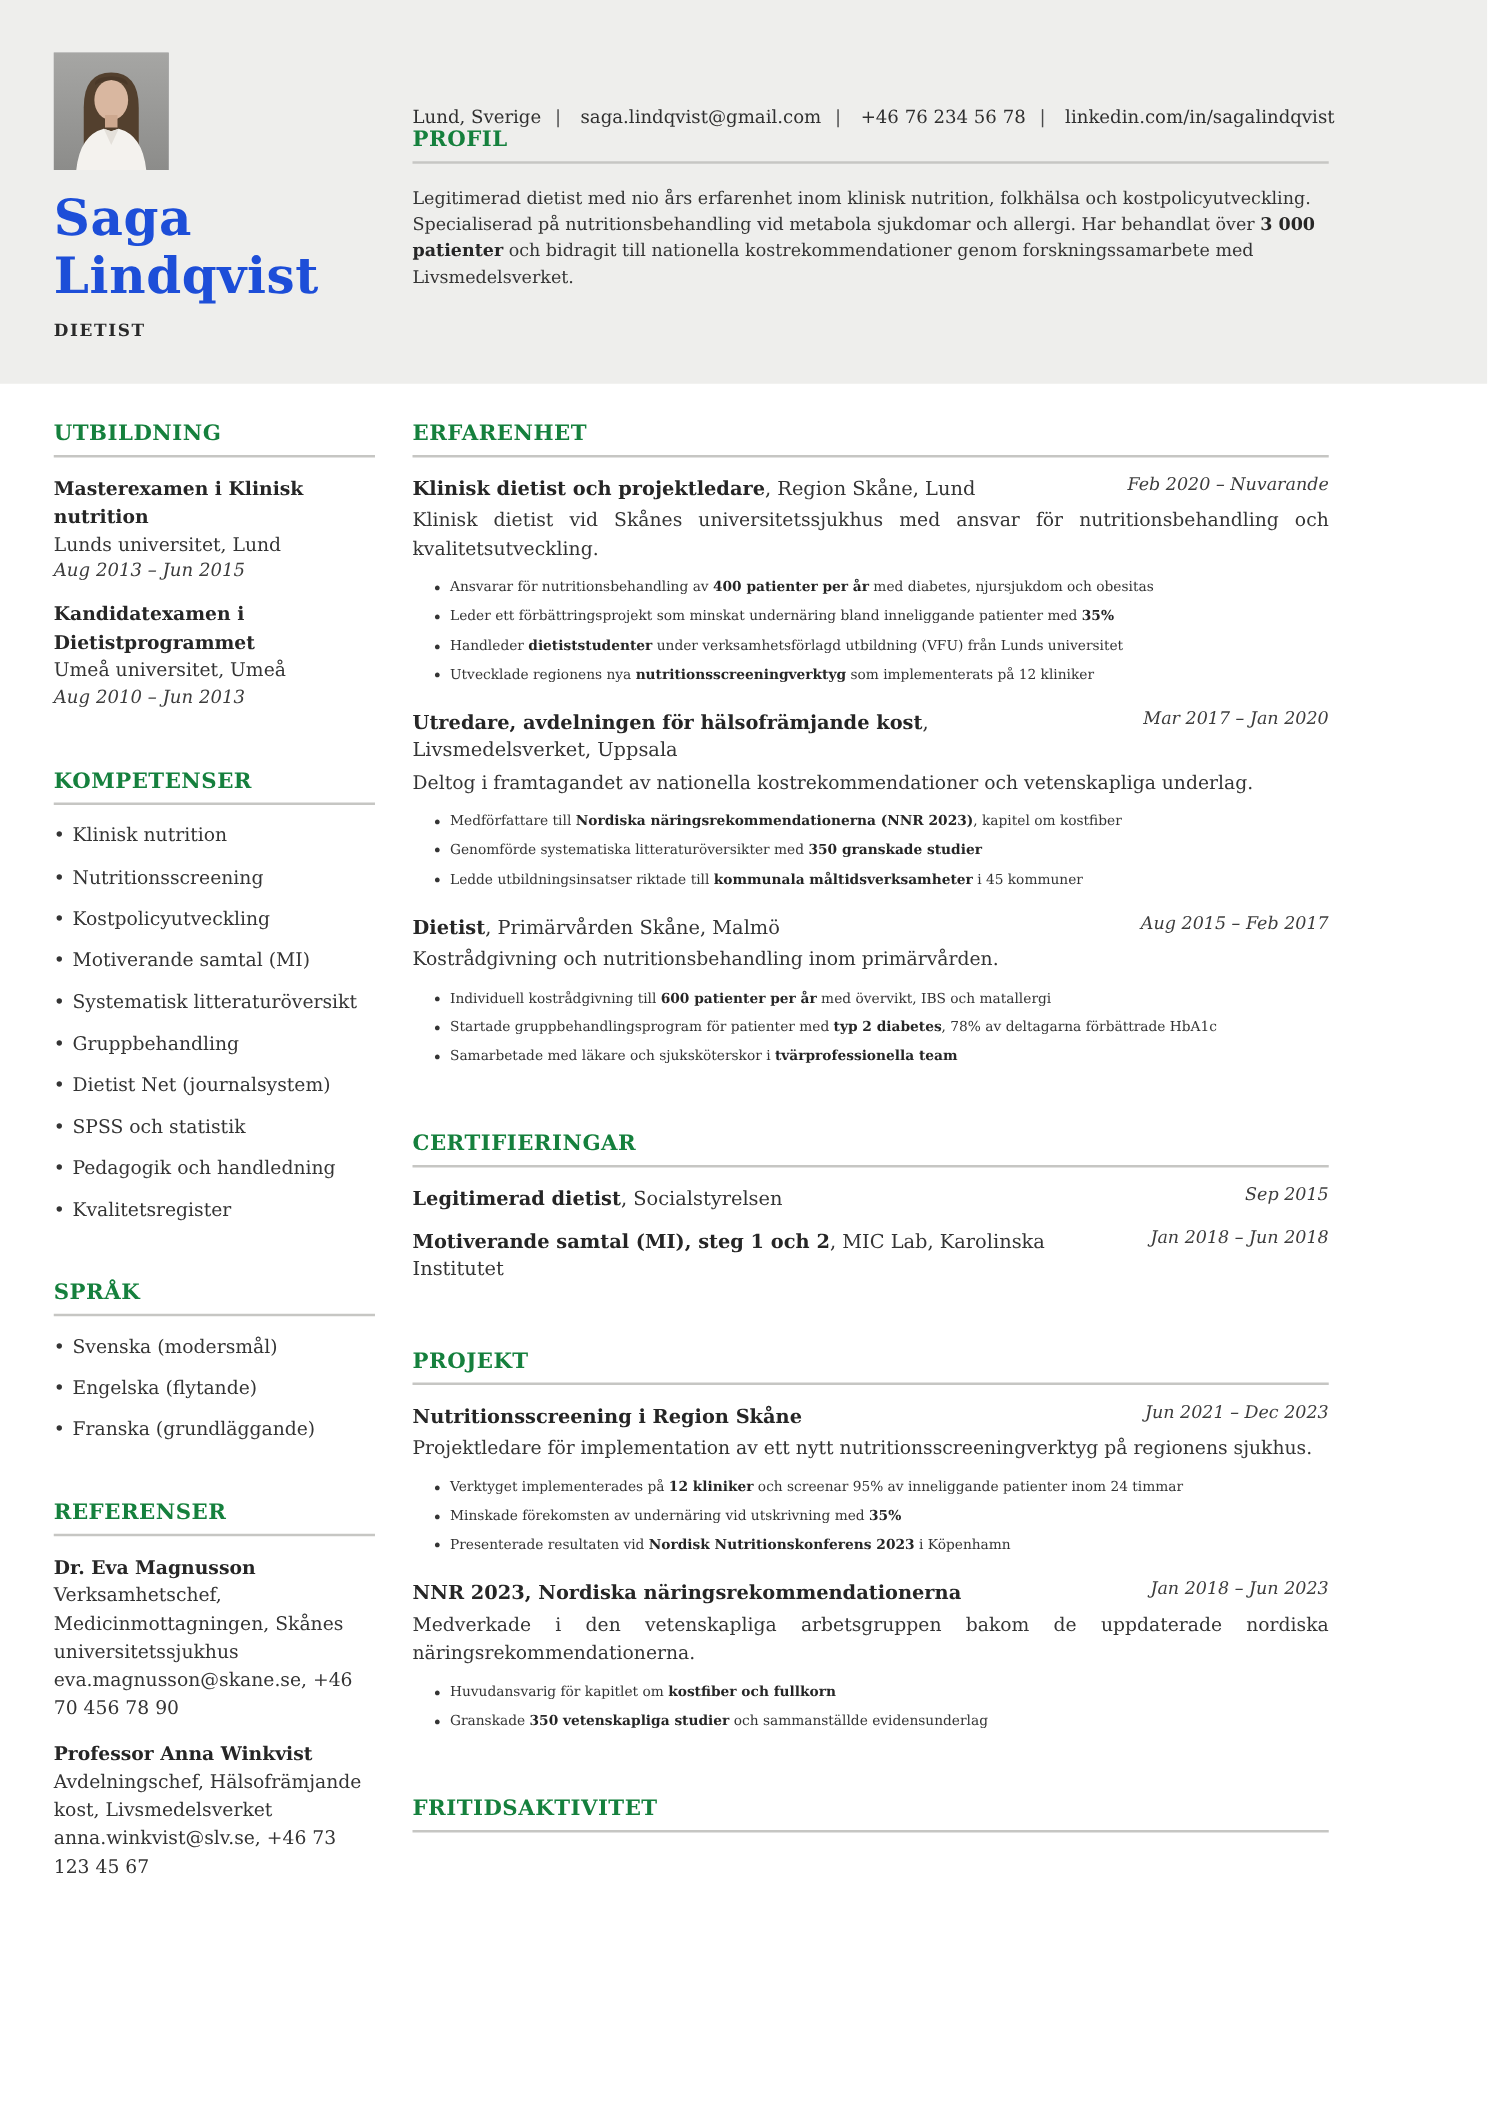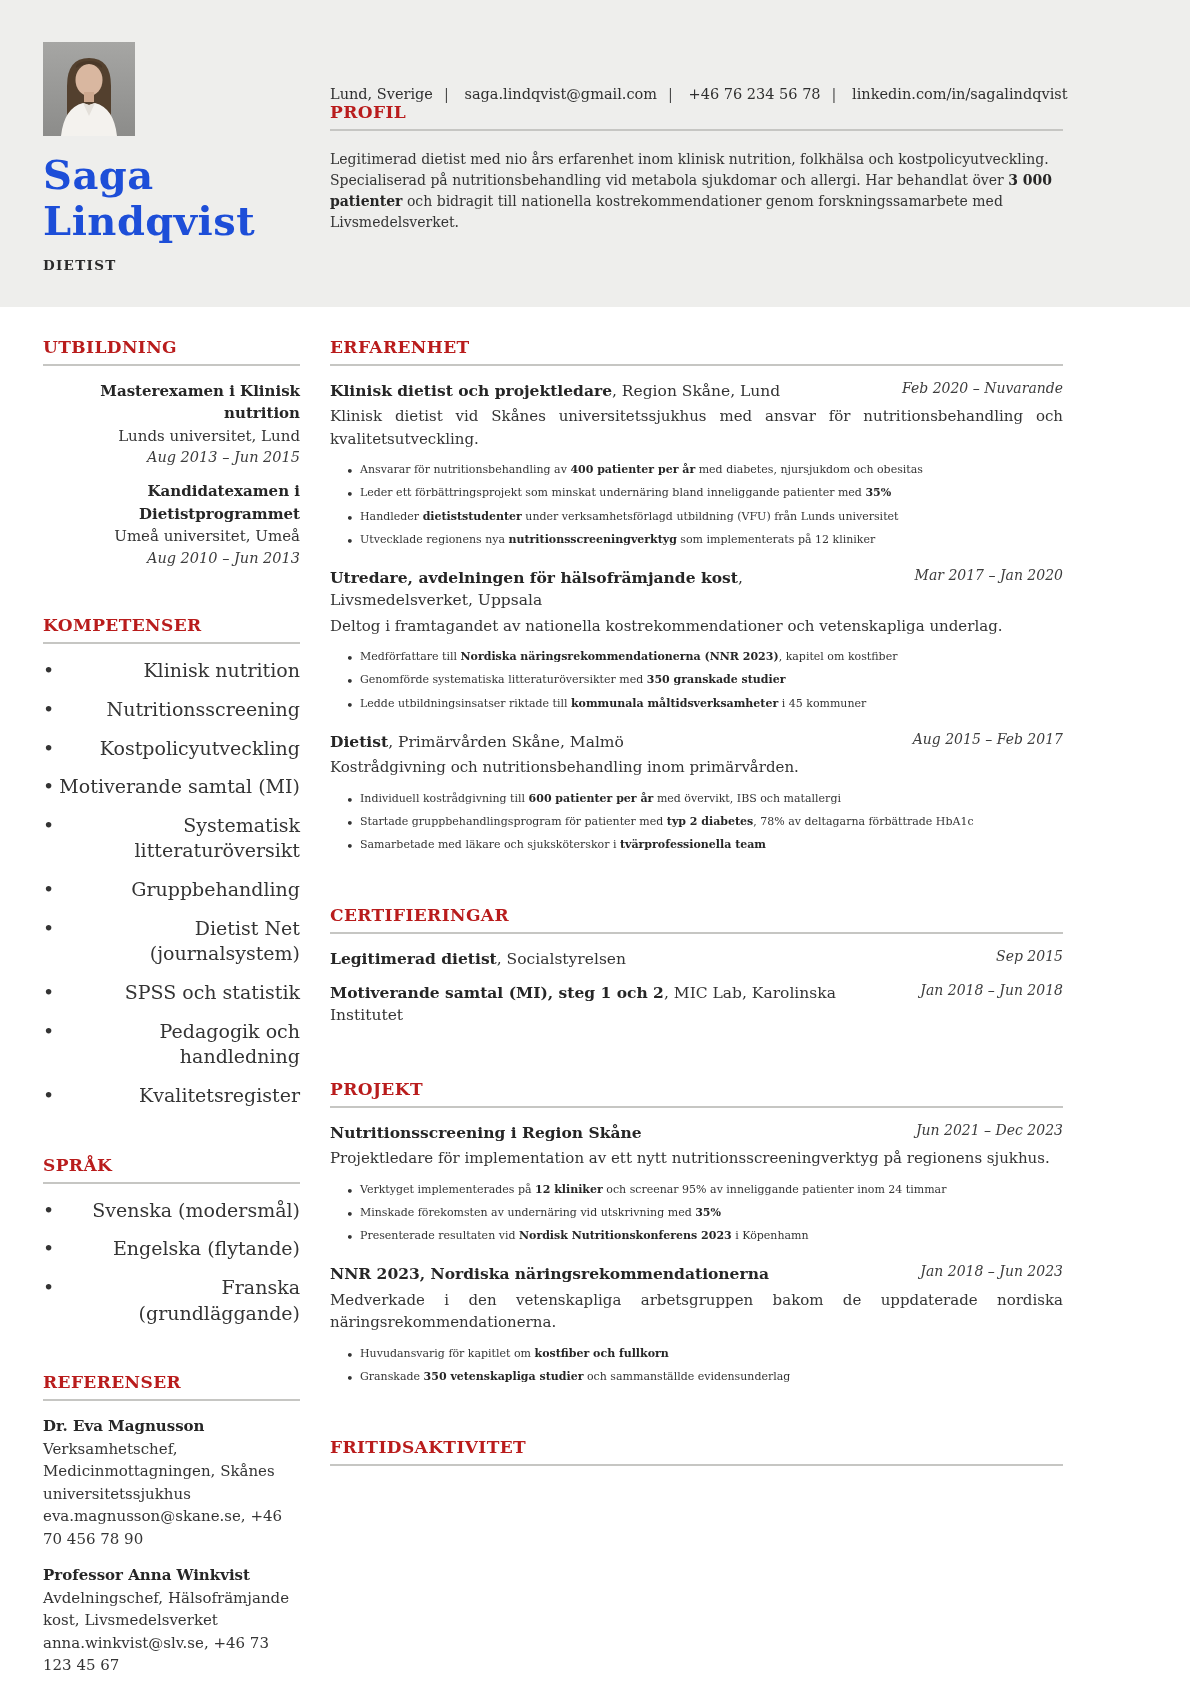--- a/index.html
+++ b/index.html
@@ -25,34 +25,34 @@
   .header-right{flex:1;padding-top:44px;min-width:0;}
   .contact{font-size:14.5px;color:#2f2f2f;white-space:nowrap;}
   .contact .sep{padding:0 11px;color:#4a4a4a;}
   .contact-item:last-child .sep{display:none;}
   .profil-h{margin-top:25px;}
   .profile-text{
     font-size:14px;line-height:1.5;margin:18px 0 0;color:#343434;
   }
   
   .sec-h{
-    font-size:17px;font-weight:bold;color:#b91c1c;letter-spacing:.4px;
+    font-size:17px;font-weight:bold;color:#15803d;letter-spacing:.4px;
     border-bottom:2px solid #c6c6c3;padding-bottom:7px;margin:0 0 14px;
   }
   
   .body{display:flex;gap:30px;padding:30px 127px 0 43px;box-sizing:border-box;}
   .sidebar{width:257px;flex-shrink:0;}
   .sidebar section{margin-bottom:46px;}
-  .edu{font-size:15px;line-height:1.5;margin-bottom:11px;text-align:right;}
+  .edu{font-size:15px;line-height:1.5;margin-bottom:11px;}
   .edu-title{font-weight:bold;color:#262626;}
   .date-line{font-style:italic;font-size:14.5px;color:#3c3c3c;}
   .side-list{list-style:none;margin:0;padding:0;}
   .side-item{
     position:relative;padding-left:15px;margin-bottom:13px;
-    font-size:19px;line-height:1.35;text-align:right;
+    font-size:15px;line-height:1.35;
   }
   .side-item::before{content:"\2022";position:absolute;left:0;top:0;color:#343434;}
   .ref{font-size:15px;line-height:1.5;margin-bottom:14px;}
   .ref-name{font-weight:bold;color:#262626;}
   
   .main{flex:1;min-width:0;}
   .main section{margin-bottom:52px;}
   .job{margin-bottom:19px;}
   .job-head{display:flex;justify-content:space-between;align-items:flex-start;gap:24px;}
   .job-title{font-size:15.5px;line-height:1.45;color:#343434;}

